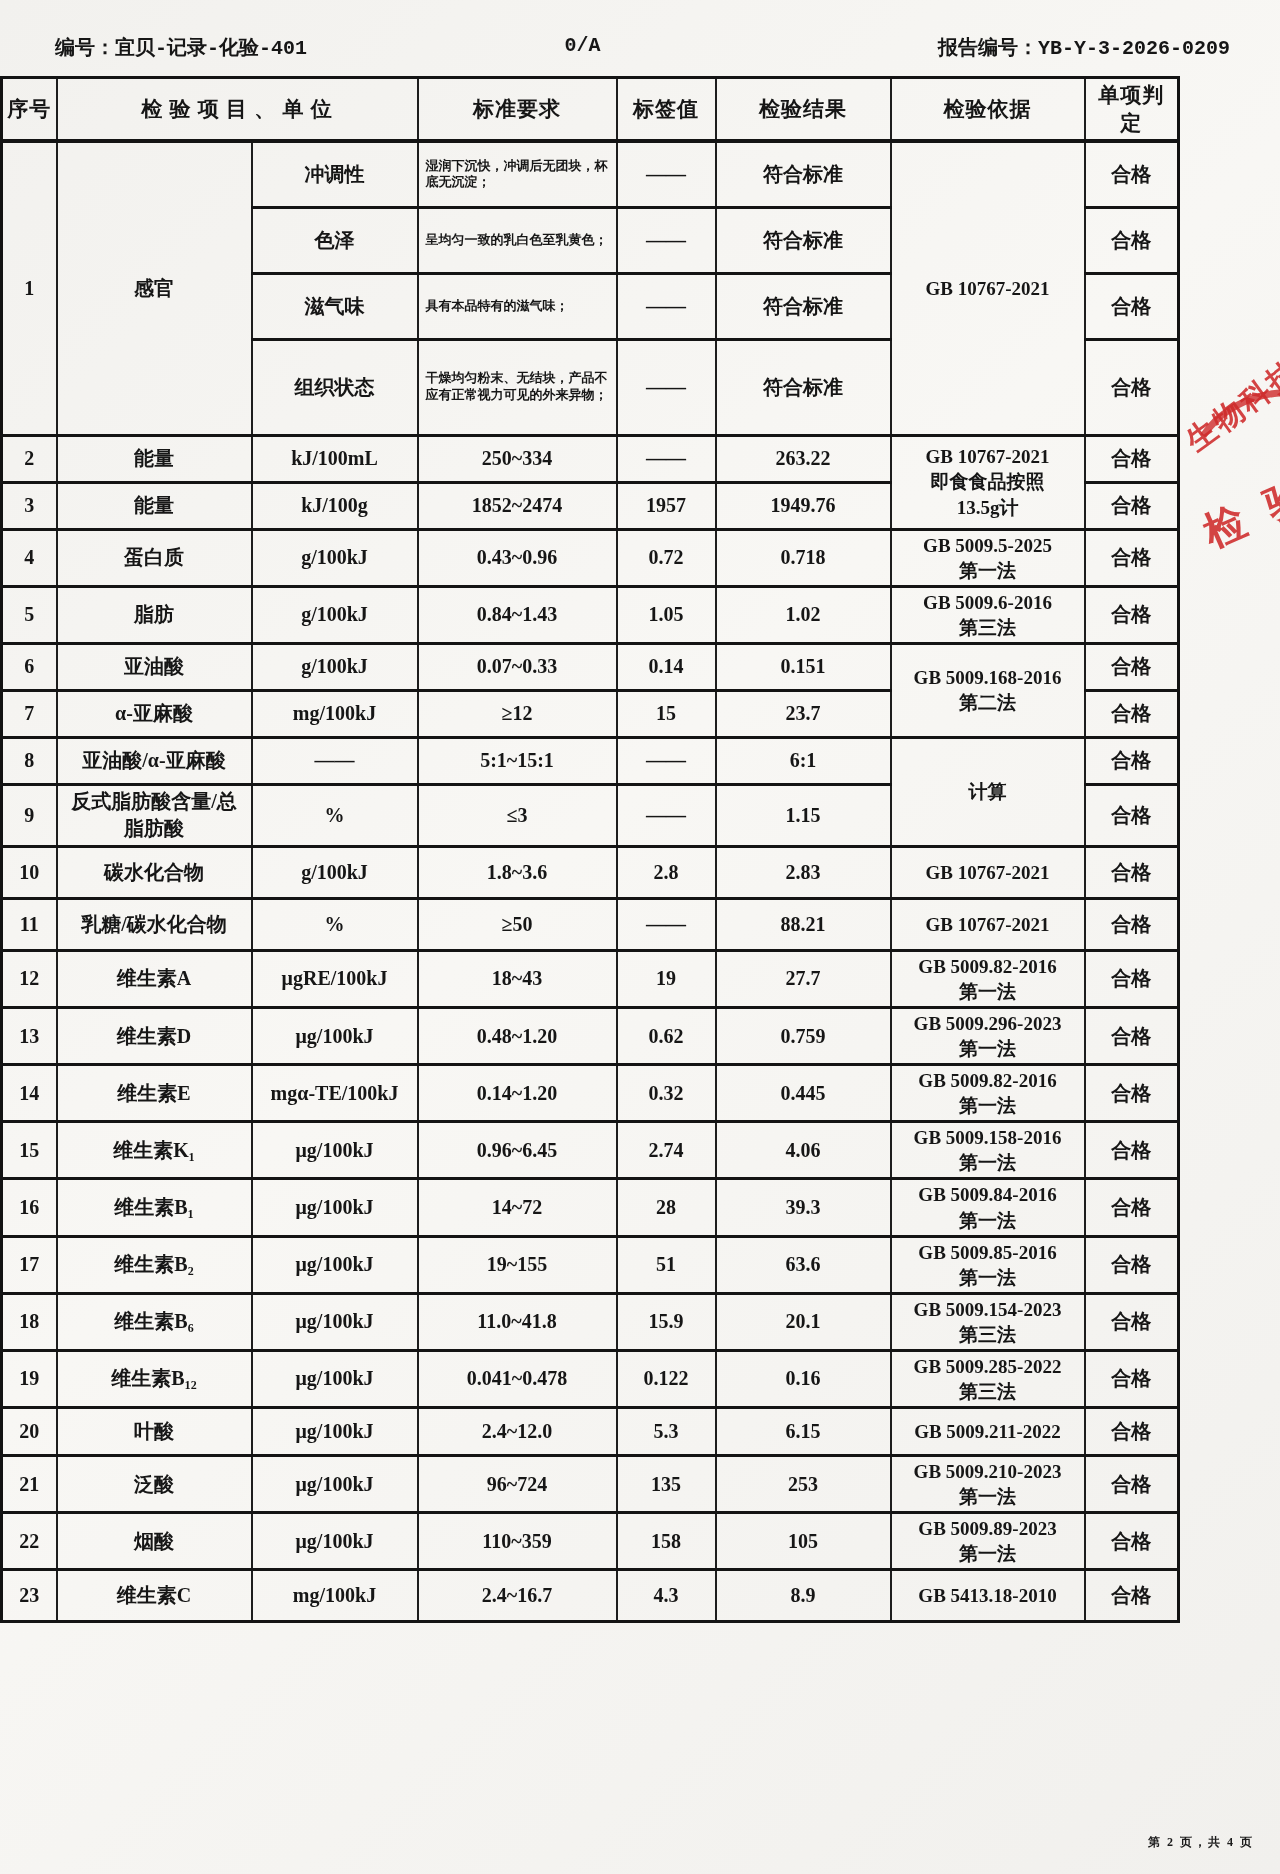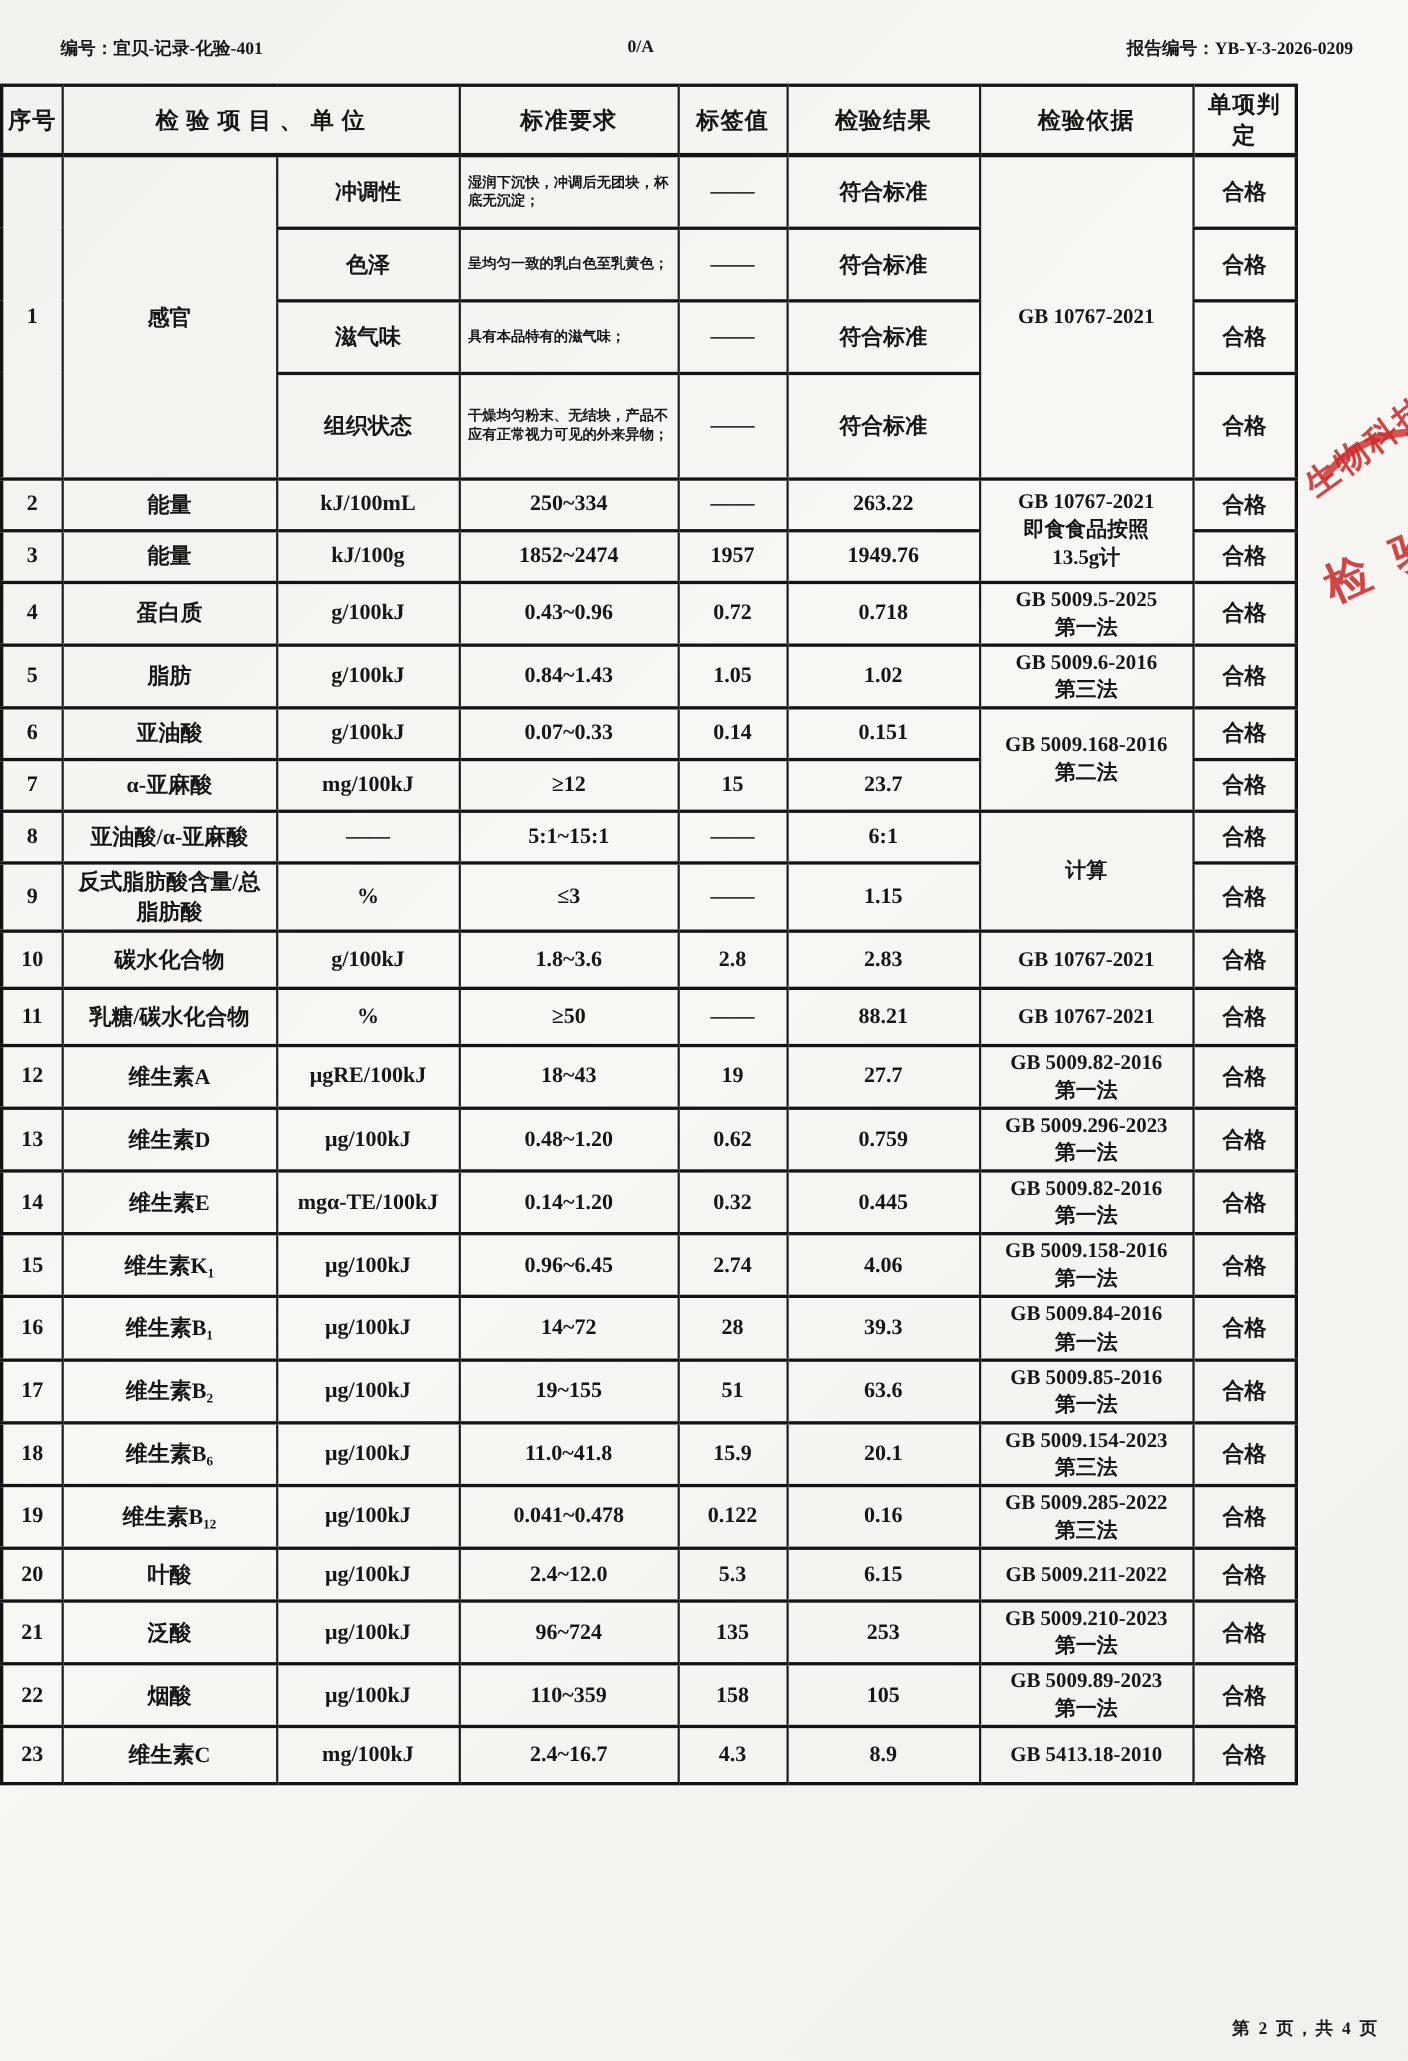--- a/index.html
+++ b/index.html
@@ -1,33 +1,33 @@
 <!DOCTYPE html>
 <html><head>
 <meta charset="utf-8">
 <style>
   html,body{margin:0;padding:0;background:#e9e8e5;}
   .page{position:relative;width:1280px;height:1874px;overflow:hidden;
         background:linear-gradient(135deg,#f2f1ee 0%,#f8f7f4 45%,#f1f0ed 100%);
         font-family:"Liberation Serif","DejaVu Serif",serif;color:#161616;}
   .title{margin:56px 0 0;text-align:center;font-size:37px;font-weight:700;letter-spacing:5px;color:#101010;}
-  .meta{position:relative;margin:34px 50px 12px 55px;height:30px;font-size:16px;font-weight:700;}
+  .meta{position:relative;margin:34px 50px 12px 55px;height:30px;font-size:20px;font-weight:700;font-family:Liberation Mono, monospace;}
   .meta-left{position:absolute;left:0;top:0;}
   .meta-center{position:absolute;left:0;right:120px;top:0;text-align:center;}
   .meta-right{position:absolute;right:0;top:0;}
   table.report{border-collapse:collapse;table-layout:fixed;width:1177px;border:3px solid #121212;}
   .report th,.report td{border-left:2px solid #1d1d1d;border-right:2px solid #1d1d1d;
         border-top:3px solid #141414;border-bottom:3px solid #141414;
         padding:2px 4px;text-align:center;vertical-align:middle;overflow:hidden;}
   .report th{font-size:21px;font-weight:700;letter-spacing:1px;border-bottom-width:4px;}
   .report td{font-size:20px;font-weight:600;}
   td.left{text-align:left;font-size:13px;line-height:1.28;padding:3px 7px;font-weight:600;}
   td.basis{font-size:19px;line-height:1.32;white-space:pre-line;font-weight:600;}
   tr.sub td{border-top-width:2px;}
-  .footer{position:absolute;top:1834px;right:26px;font-size:16px;font-weight:700;letter-spacing:2px;color:#1b1b1b;}
+  .footer{position:absolute;top:1834px;right:26px;font-size:12px;font-weight:700;letter-spacing:2px;color:#1b1b1b;}
   .stamp{position:absolute;color:rgba(206,42,42,.88);font-weight:700;white-space:nowrap;pointer-events:none;}
   .stamp-arc{position:absolute;left:1186px;top:390px;width:175px;height:150px;
         border:7px solid transparent;border-top-color:rgba(206,42,42,.8);border-radius:50%;
         transform:rotate(-14deg);pointer-events:none;}
   .stamp-1{left:1190px;top:424px;font-size:30px;letter-spacing:3px;transform:rotate(-36deg);transform-origin:left center;}
   .stamp-2{left:1206px;top:508px;font-size:41px;letter-spacing:8px;transform:rotate(-24deg);transform-origin:left center;}
 </style>
 </head>
 <body>
 

